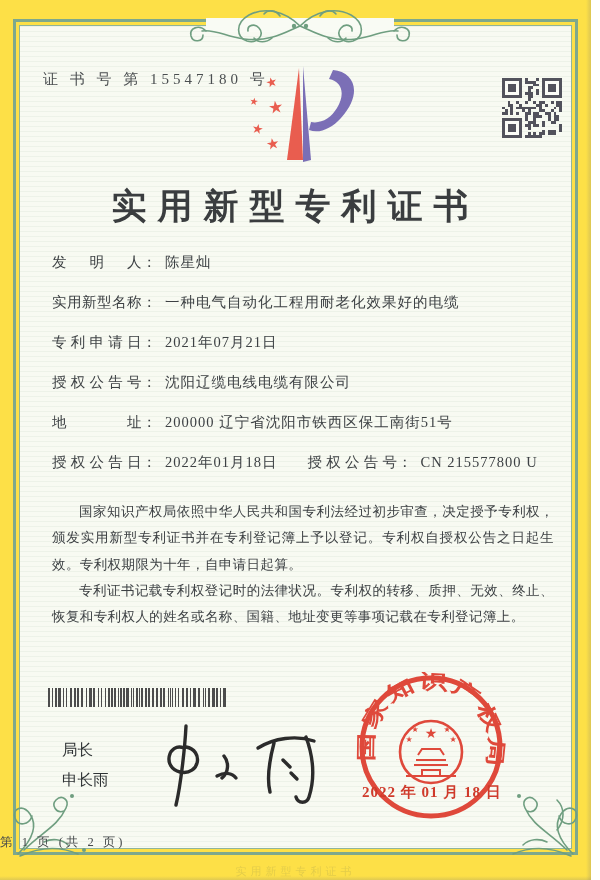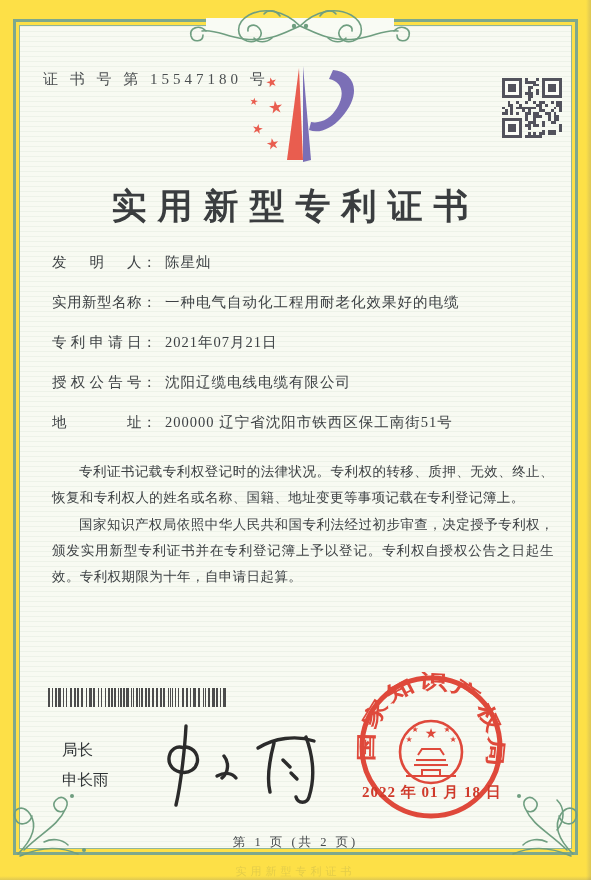--- a/index.html
+++ b/index.html
@@ -46,21 +46,21 @@
 
   .barcode{position:absolute;left:48px;top:688px;width:178px;height:19px;}
 
   .signer{position:absolute;left:62px;top:735px;font-size:15.5px;font-weight:500;color:#2e3234;line-height:30px;}
   .signature{position:absolute;left:128px;top:712px;}
 
   .seal{position:absolute;left:356px;top:672px;opacity:.92;}
   .seal-date{position:absolute;left:362px;top:783px;width:150px;
     font-size:15px;color:#cf3a2b;letter-spacing:1px;font-weight:700;}
 
-  .footer{position:absolute;left:0;top:834px;width:100%;text-align:center;
+  .footer{position:absolute;left:0;top:834px;width:100%;
     font-size:12.5px;letter-spacing:3px;color:#45494b;}
   .ghost{position:absolute;left:0;top:864px;width:100%;text-align:center;
     font-size:11px;letter-spacing:4px;color:rgba(80,95,85,.55);opacity:.28;filter:blur(.7px);}
 </style>
 </head>
 <body>
 
 <div class="page">
 
   <div class="border-outer"></div>
@@ -252,23 +252,31 @@
     </div>
     <div class="frow">
       <span class="flabel">专利申请日</span><span class="fcolon">：</span><span class="fvalue">2021年07月21日</span>
     </div>
     <div class="frow">
       <span class="flabel">授权公告号</span><span class="fcolon">：</span><span class="fvalue">沈阳辽缆电线电缆有限公司</span>
     </div>
     <div class="frow">
       <span class="flabel">地址</span><span class="fcolon">：</span><span class="fvalue">200000 辽宁省沈阳市铁西区保工南街51号</span>
     </div>
+    <div class="frow grant-row">
+      <span>
+        <span class="flabel">授权公告日</span><span class="fcolon">：</span><span class="fvalue">2022年01月18日</span>
+      </span>
+      <span>
+        <span class="flabel">授权公告号</span><span class="fcolon">：</span><span class="fvalue">CN 215577800 U</span>
+      </span>
+    </div>
     <div class="paras">
+      <p>国家知识产权局依照中华人民共和国专利法经过初步审查，决定授予专利权，颁发实用新型专利证书并在专利登记簿上予以登记。专利权自授权公告之日起生效。专利权期限为十年，自申请日起算。</p>
       <p>专利证书记载专利权登记时的法律状况。专利权的转移、质押、无效、终止、恢复和专利权人的姓名或名称、国籍、地址变更等事项记载在专利登记簿上。</p>
-      <p>国家知识产权局依照中华人民共和国专利法经过初步审查，决定授予专利权，颁发实用新型专利证书并在专利登记簿上予以登记。专利权自授权公告之日起生效。专利权期限为十年，自申请日起算。</p>
     </div>
   </div>
 
   <svg id="barcode-svg" class="barcode" viewBox="0 0 178 19" preserveAspectRatio="none" shape-rendering="crispEdges">
       <rect x="0" y="0" width="2" height="19" fill="#4c4c4c"></rect>
       <rect x="4" y="0" width="1" height="19" fill="#4c4c4c"></rect>
       <rect x="7" y="0" width="2" height="19" fill="#4c4c4c"></rect>
       <rect x="10" y="0" width="3" height="19" fill="#4c4c4c"></rect>
       <rect x="15" y="0" width="1" height="19" fill="#4c4c4c"></rect>
       <rect x="18" y="0" width="1" height="19" fill="#4c4c4c"></rect>

